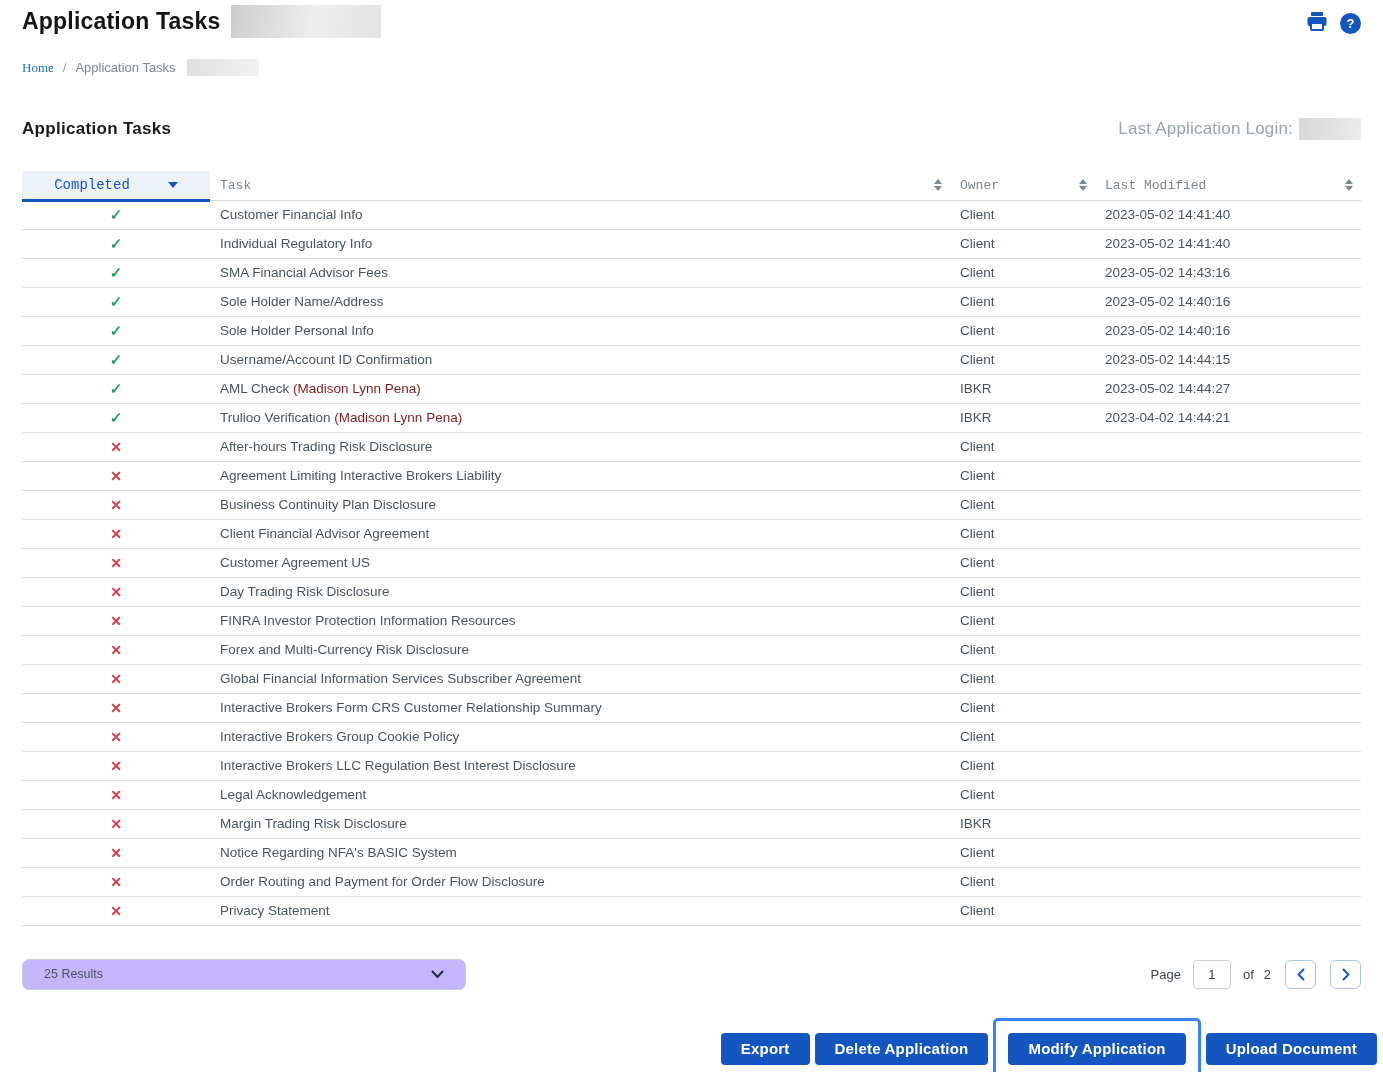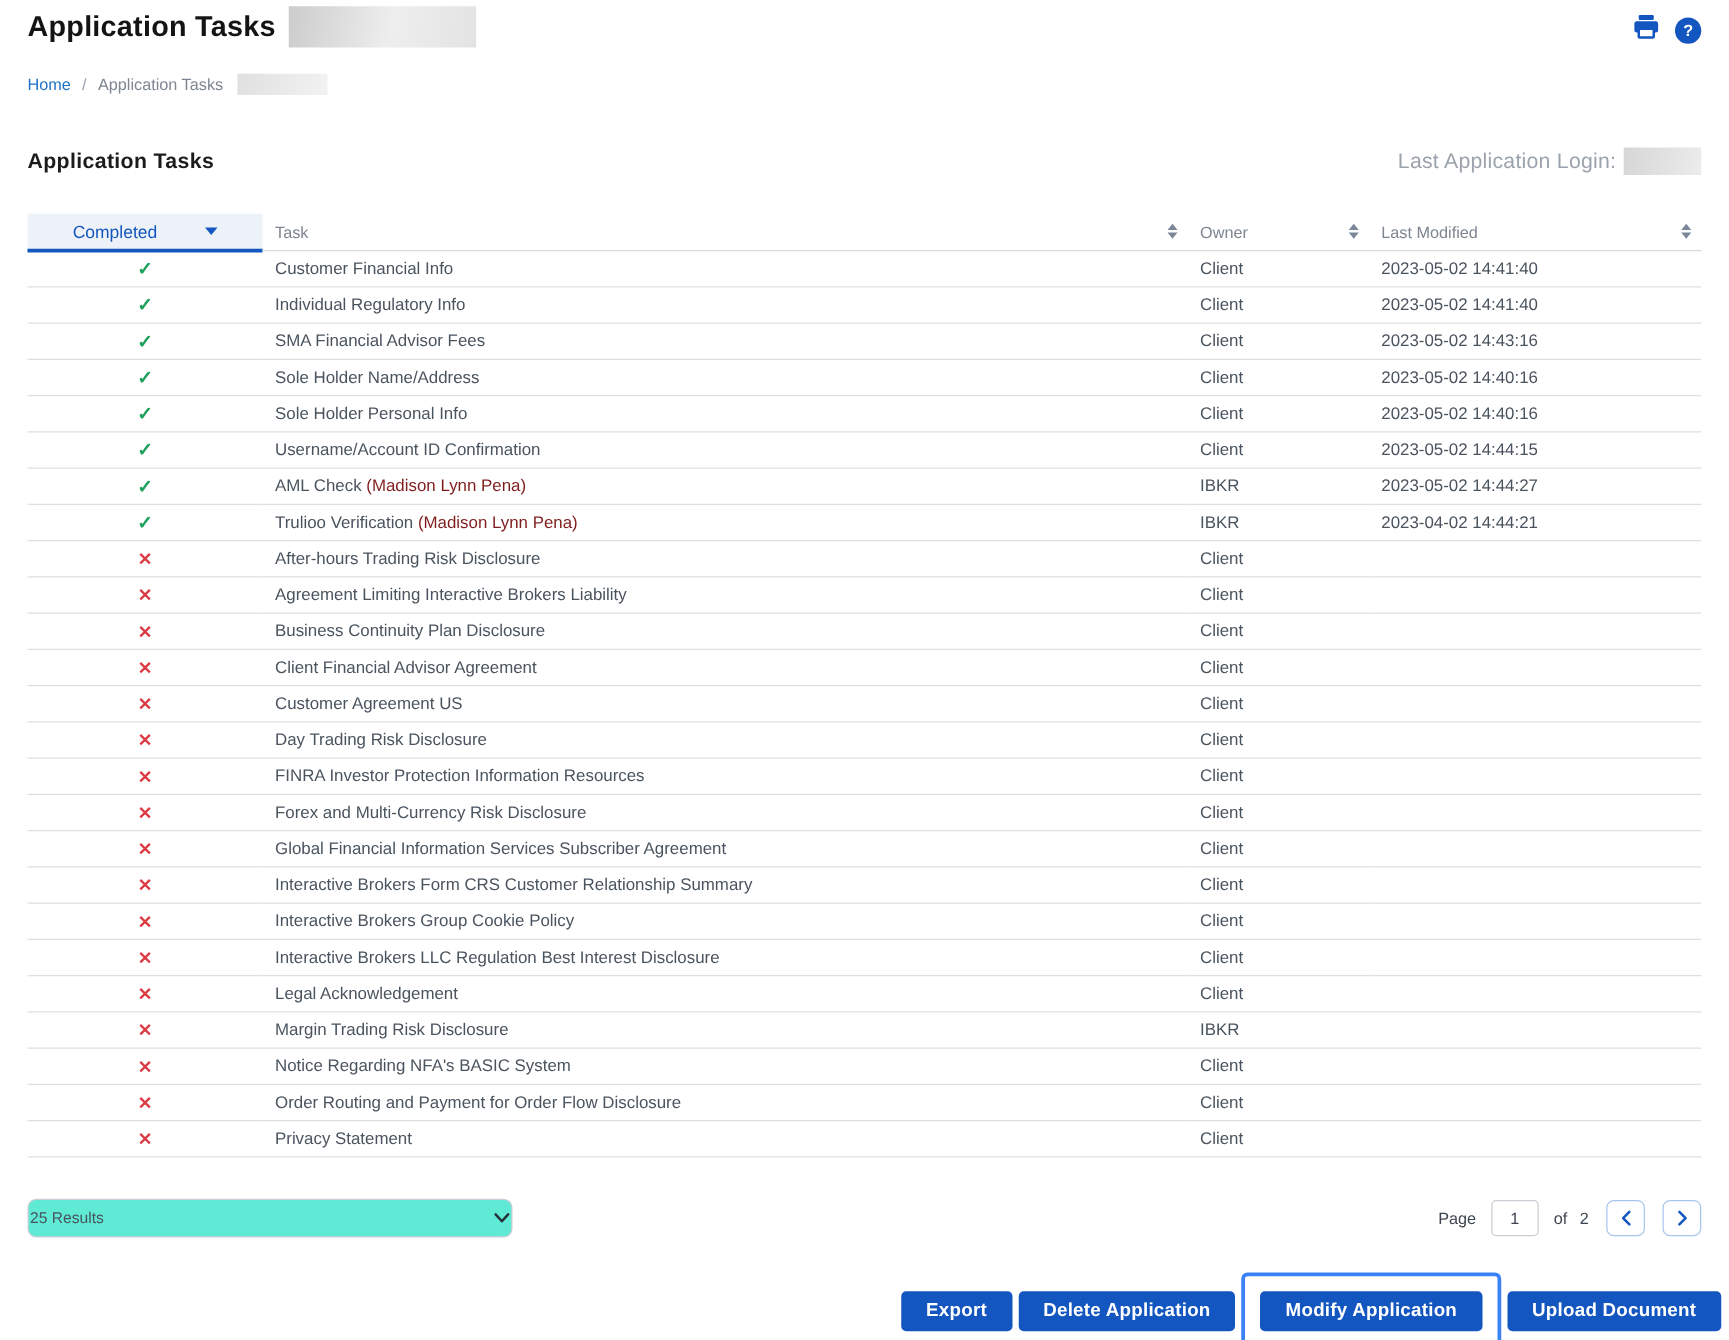--- a/index.html
+++ b/index.html
@@ -10,40 +10,40 @@
   .top-header { display: flex; align-items: flex-start; justify-content: space-between; padding: 5px 22px 0 22px; }
   .title-wrap { display: flex; align-items: center; gap: 10px; }
   .page-title { font-size: 23px; font-weight: bold; color: #141414; letter-spacing: .2px; }
   .redact-title { width: 150px; height: 33px; background: linear-gradient(100deg, #cccccc 0%, #eeeeee 55%, #e3e3e3 100%); }
   .header-icons { display: flex; align-items: center; gap: 12px; padding-top: 6px; }
   .print-icon { cursor: pointer; }
   .help-icon { width: 21px; height: 21px; border-radius: 50%; background: #1356c0; color: #ffffff; font-size: 13px; font-weight: bold; display: flex; align-items: center; justify-content: center; cursor: pointer; }
 
   
   .breadcrumb { display: flex; align-items: center; gap: 9px; padding: 21px 22px 0 22px; font-size: 13px; }
-  .crumb-home { color: #2171c7; text-decoration: none; cursor: pointer; }
+  .crumb-home { color: #2171c7; text-decoration: none; cursor: pointer; font-family: Liberation Serif, serif; }
   .crumb-sep { color: #9aa3ad; }
   .crumb-current { color: #7d8691; }
   .redact-crumb { width: 72px; height: 17px; background: linear-gradient(100deg, #e0e0e0 0%, #f2f2f2 100%); margin-left: 2px; }
 
   
   .section-row { display: flex; align-items: center; justify-content: space-between; margin-top: 42px; padding: 0 22px; }
   .section-title { font-size: 17px; font-weight: bold; color: #1b1b1b; letter-spacing: .3px; }
   .last-login { display: flex; align-items: center; gap: 6px; }
   .last-login-label { font-size: 17px; font-weight: normal; color: #9ba3ad; letter-spacing: .2px; }
   .redact-login { width: 62px; height: 22px; background: linear-gradient(100deg, #d6d6d6 0%, #ececec 100%); }
 
   
   .task-table { width: 1339px; margin: 31px 22px 0 22px; border-collapse: collapse; table-layout: fixed; }
   .task-table col.c-completed { width: 188px; }
   .task-table col.c-task { width: 740px; }
   .task-table col.c-owner { width: 145px; }
   .task-table col.c-modified { width: 266px; }
 
-  .task-table th { height: 29px; font-weight: normal; font-size: 13px; color: #7d8691; text-align: left; border-bottom: 1px solid #d5d9de; vertical-align: middle; }
+  .task-table th { height: 29px; font-weight: normal; font-size: 13px; color: #7d8691; text-align: left; border-bottom: 1px solid #d5d9de; vertical-align: middle; font-family: Liberation Mono, monospace; }
   th.th-completed { background: #edf2f9; border-bottom: 3px solid #1356c0; text-align: center; cursor: pointer; }
   .completed-inner { display: inline-flex; align-items: center; gap: 38px; }
   .completed-label { color: #1356c0; font-size: 14px; }
   .caret-down { width: 0; height: 0; border-left: 5px solid transparent; border-right: 5px solid transparent; border-top: 6px solid #1356c0; display: inline-block; }
   .th-inner { display: flex; align-items: center; justify-content: space-between; padding: 0 8px 0 10px; }
   .sort-icon { display: inline-flex; flex-direction: column; gap: 2px; cursor: pointer; }
   .sort-icon .up { width: 0; height: 0; border-left: 4px solid transparent; border-right: 4px solid transparent; border-bottom: 5px solid #7a8796; }
   .sort-icon .dn { width: 0; height: 0; border-left: 4px solid transparent; border-right: 4px solid transparent; border-top: 5px solid #7a8796; }
 
   .task-table td { height: 29px; border-bottom: 1px solid #dcdfe3; font-size: 13.5px; color: #4a545f; vertical-align: middle; }
@@ -51,21 +51,21 @@
   td.td-task { padding-left: 10px; }
   td.td-owner { padding-left: 10px; }
   td.td-modified { padding-left: 10px; }
   .status-glyph { font-weight: bold; font-size: 15px; }
   .status-glyph.complete { color: #1fa05c; }
   .status-glyph.incomplete { color: #dc3a42; font-size: 14px; }
   .task-note { color: #7f1d1d; }
 
   
   .footer-row { display: flex; align-items: center; justify-content: space-between; margin-top: 33px; padding: 0 22px; }
-  .results-select { width: 388px; height: 31px; border: 1px solid #c9ced4; border-radius: 7px; display: flex; align-items: center; justify-content: space-between; padding: 0 1px; cursor: pointer; background: #5eead4; }
+  .results-select { width: 444px; height: 31px; border: 1px solid #c9ced4; border-radius: 7px; display: flex; align-items: center; justify-content: space-between; padding: 0 21px; cursor: pointer; background: #c4b5fd; }
   .results-select-label { font-size: 12.5px; color: #4a545f; }
   .pagination { display: flex; align-items: center; gap: 12px; }
   .page-label, .of-label, .total-pages { font-size: 13px; color: #3c454f; }
   .page-input { width: 38px; height: 29px; border: 1px solid #c9ced4; border-radius: 4px; text-align: center; font-size: 13px; color: #3c454f; font-family: "Liberation Sans", sans-serif; }
   .of-group { display: flex; align-items: center; gap: 10px; }
   .pg-btn { width: 31px; height: 29px; border: 1px solid #a9c7ec; border-radius: 6px; background: #ffffff; display: flex; align-items: center; justify-content: center; cursor: pointer; margin-left: 2px; }
 
   
   .actions-row { display: flex; align-items: center; justify-content: flex-end; gap: 5px; margin-top: 28px; padding-right: 6px; }
   .action-btn { height: 32px; padding: 0 20px; background: #1356c0; border: none; border-radius: 4px; color: #ffffff; font-size: 15px; font-weight: bold; font-family: "Liberation Sans", sans-serif; cursor: pointer; letter-spacing: .2px; }

